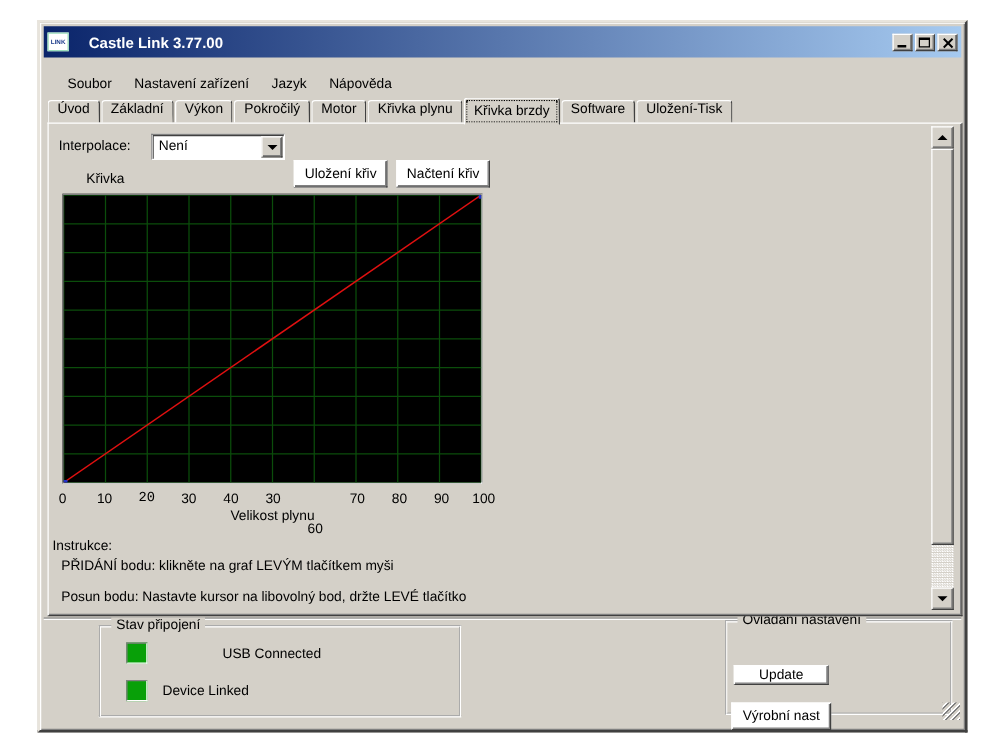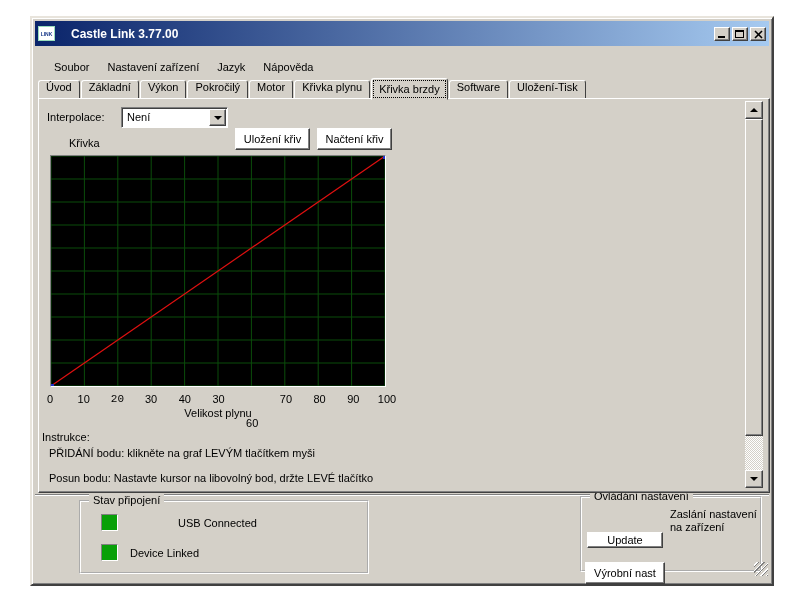--- a/index.html
+++ b/index.html
@@ -183,18 +183,17 @@
     </div>
     <div class="status-row" style="top:42px;">
       <div class="led" style="background: rgb(8, 160, 8);"></div>
       <span>Device Linked</span>
     </div>
   </div>
 
   <div class="groupbox" style="left:548px;top:478px;width:182px;height:76px;">
     <div class="legend">Ovládání nastavení</div>
     <div class="btn" style="left:5px;top:12px;width:76px;height:16px;">Update</div>
-    <div class="desc" style="top:10px;">Zaslání nastavení na zařízení</div>
     <div class="btn" style="left:3px;top:42px;width:80px;height:22px;">Výrobní nast</div>
   </div>
 
   <div class="grip"></div>
 </div>
 
 </body></html>

